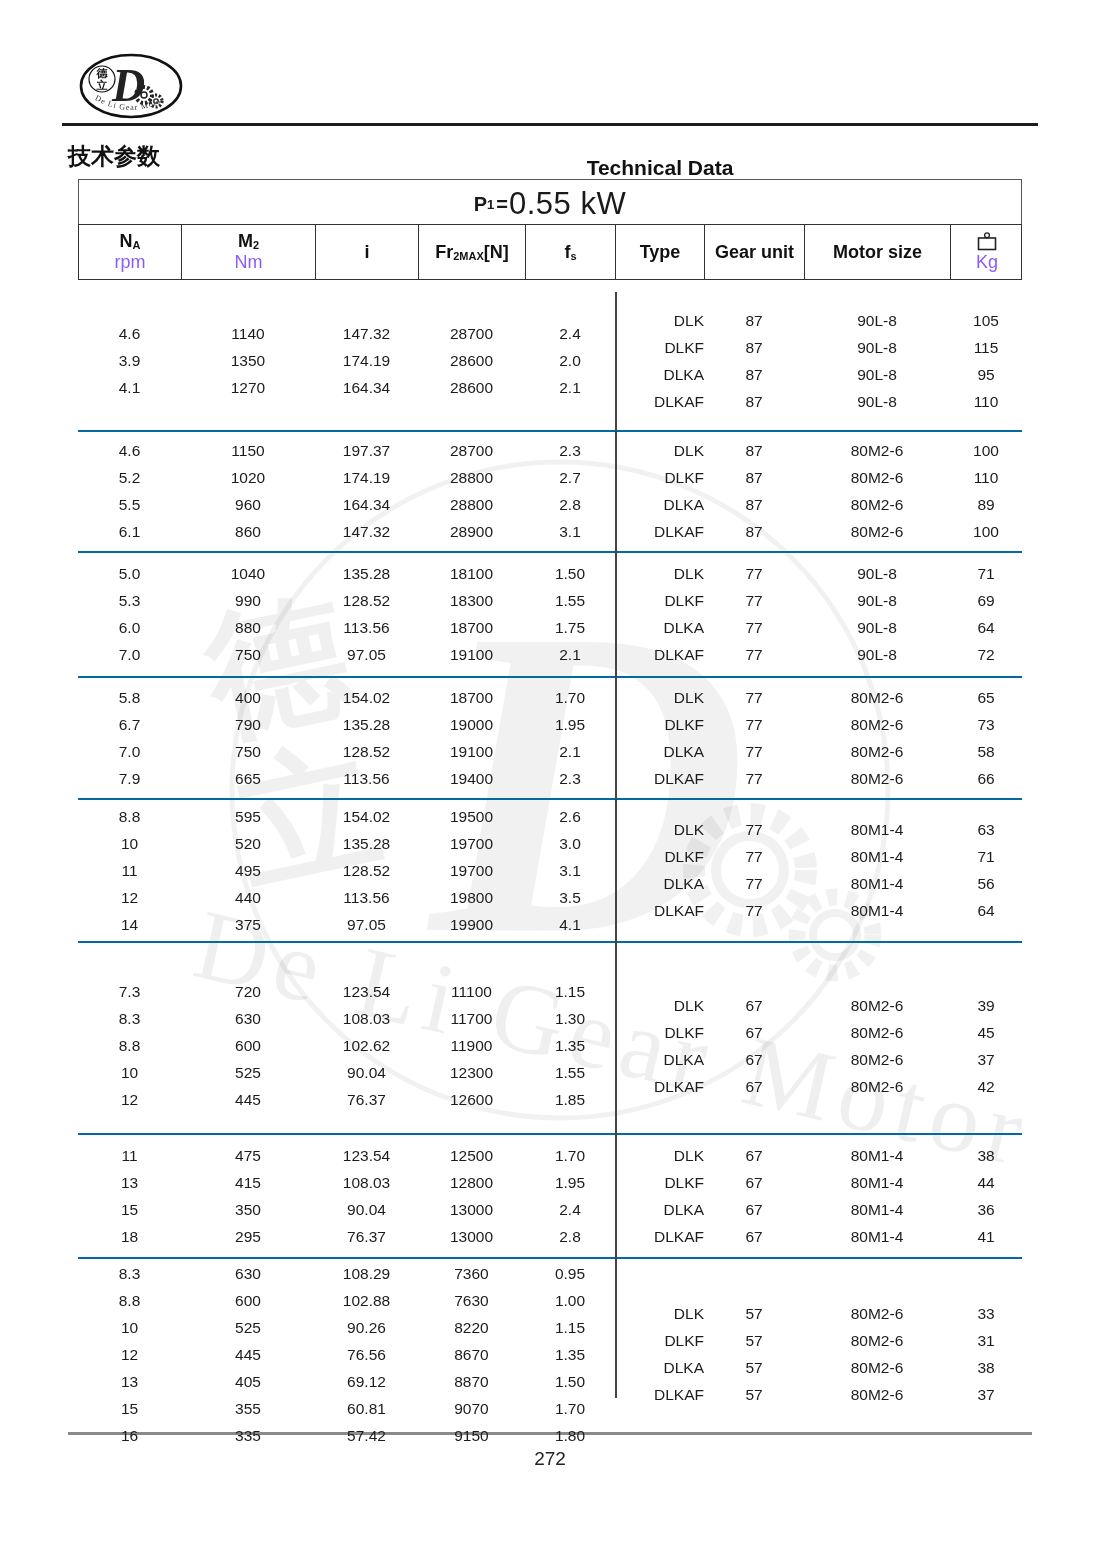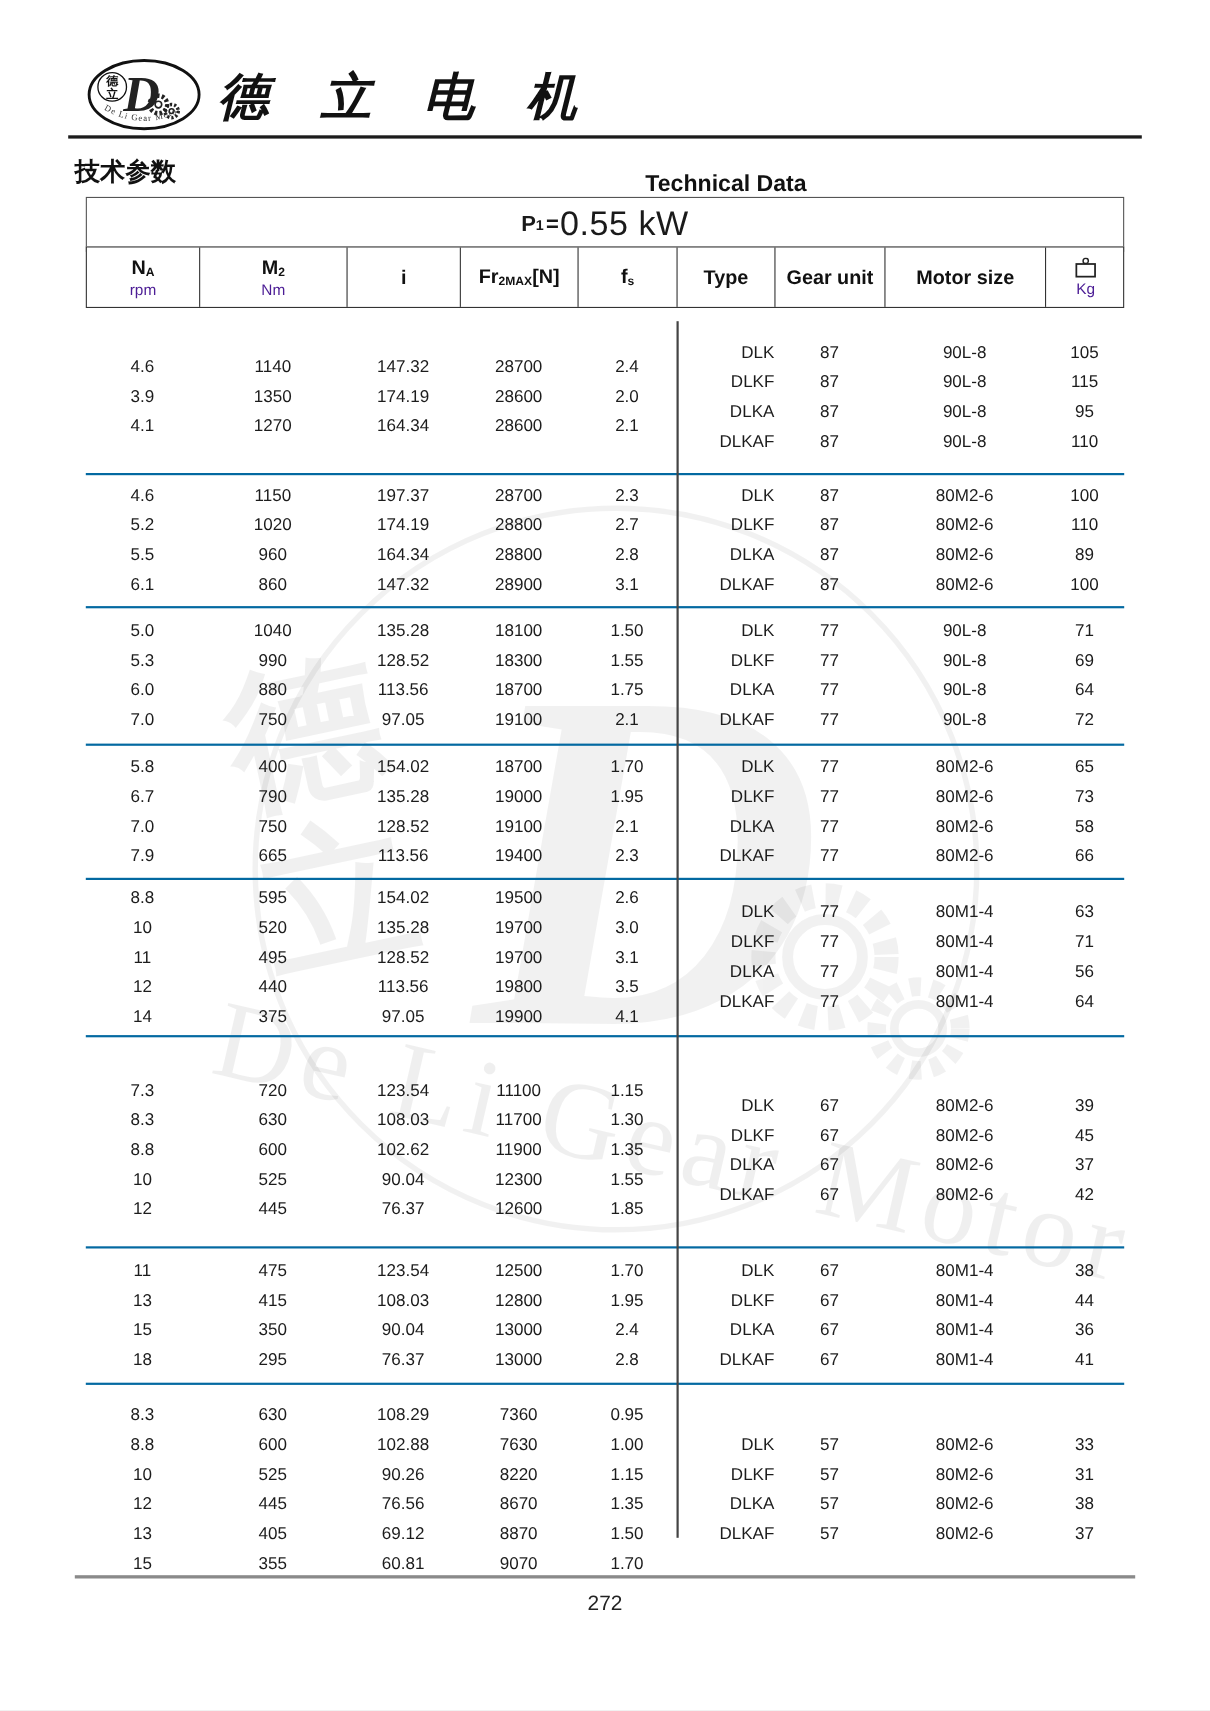--- a/index.html
+++ b/index.html
@@ -39,21 +39,21 @@
     display:grid; grid-template-columns:103px 134px 103px 107px 90px 89px 100px 146px 72px;
     border:1.5px solid #333; box-sizing:border-box; background:#fff; z-index:2;
   }
   .th {
     border-right:1.2px solid #333; display:flex; flex-direction:column;
     align-items:center; justify-content:center; line-height:1.15;
   }
   .th:last-child { border-right:none; }
   .th-main { font-size:18px; font-weight:bold; color:#111; }
   .th-main .sub { font-size:11px; vertical-align:-2px; }
-  .th-unit { font-size:14px; color:#4c1d95; }
+  .th-unit { font-size:18px; color:#8b5cf6; }
   .kg-icon { display:block; margin-bottom:1px; }
   
   .tbody {
     position:absolute; left:78px; top:292px; width:944px; height:1106px; z-index:1;
   }
   .v-divider { position:absolute; left:537px; top:0; width:1.5px; height:1106px; background:#444; }
   .group { display:flex; box-sizing:border-box; border-bottom:2px solid #0369a1; }
   .group.last { border-bottom:none; }
   .g-left  { width:537px; display:flex; flex-direction:column; justify-content:center; }
   .g-right { width:407px; display:flex; flex-direction:column; justify-content:center; }
@@ -105,21 +105,20 @@
       <circle cx="66" cy="43" r="3" fill="none" stroke="#222" stroke-width="1.5"></circle>
       <circle cx="78" cy="49" r="6" fill="none" stroke="#222" stroke-width="3.2" stroke-dasharray="2 1.8"></circle>
       <circle cx="78" cy="49" r="2.2" fill="none" stroke="#222" stroke-width="1.3"></circle>
     </g>
     <path id="logo-arc" d="M 8 42 Q 53 74 98 42" fill="none"></path>
     <text font-size="8" fill="#333" font-family="Liberation Serif, serif" letter-spacing="1">
       <textPath href="#logo-arc" startOffset="10">De Li Gear Motor</textPath>
     </text>
   </svg>
 
-  <h1 class="company-name">德 立 电 机</h1>
   <div class="header-rule"></div>
 
   <div class="section-title-cn">技术参数</div>
   <div class="section-title-en">Technical Data</div>
 
   <div class="power-box">
     <span class="power-sym">P</span>
       <span class="power-sub">1</span>
       <span class="power-eq">=</span>
       <span class="power-val">0.55 kW</span>
@@ -613,20 +612,27 @@
             <span class="cell c3">8870</span>
             <span class="cell c4">1.50</span>
           </div>
           <div class="row-left">
             <span class="cell c0">15</span>
             <span class="cell c1">355</span>
             <span class="cell c2">60.81</span>
             <span class="cell c3">9070</span>
             <span class="cell c4">1.70</span>
           </div>
+          <div class="row-left">
+            <span class="cell c0">16</span>
+            <span class="cell c1">335</span>
+            <span class="cell c2">57.42</span>
+            <span class="cell c3">9150</span>
+            <span class="cell c4">1.80</span>
+          </div>
         </div>
         <div class="g-right">
           <div class="row-right">
             <span class="cell t0">DLK</span>
             <span class="cell t1">57</span>
             <span class="cell t2">80M2-6</span>
             <span class="cell t3">33</span>
           </div>
           <div class="row-right">
             <span class="cell t0">DLKF</span>

